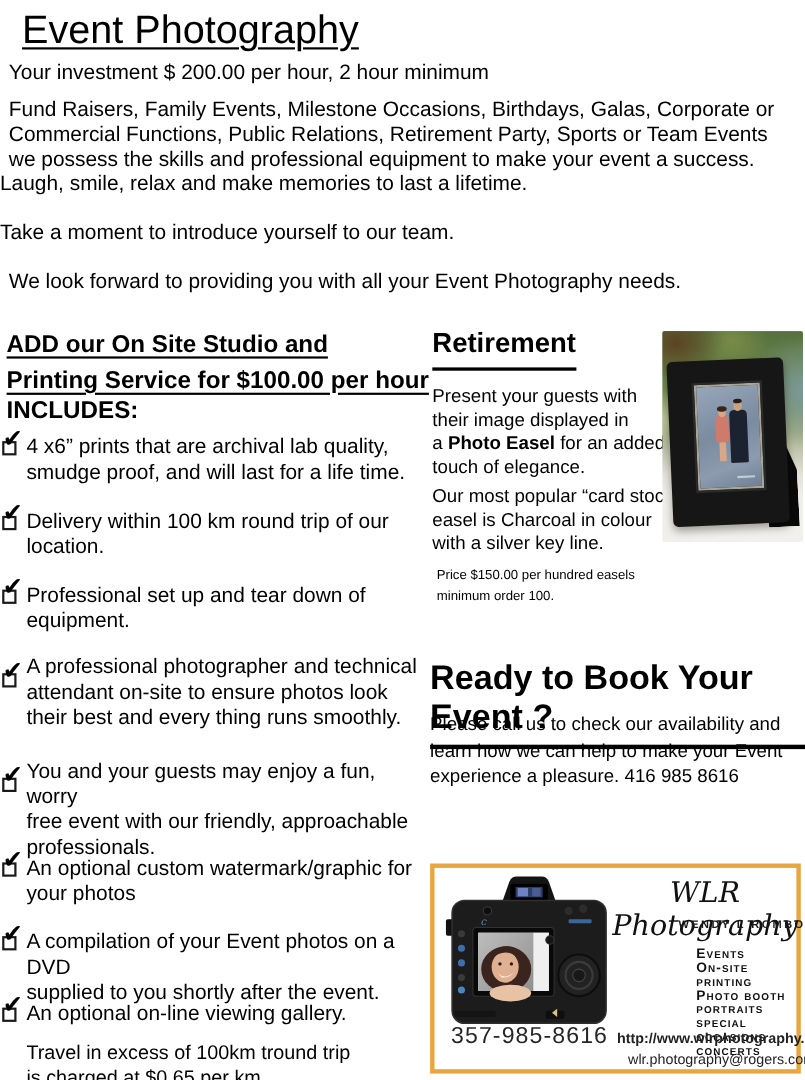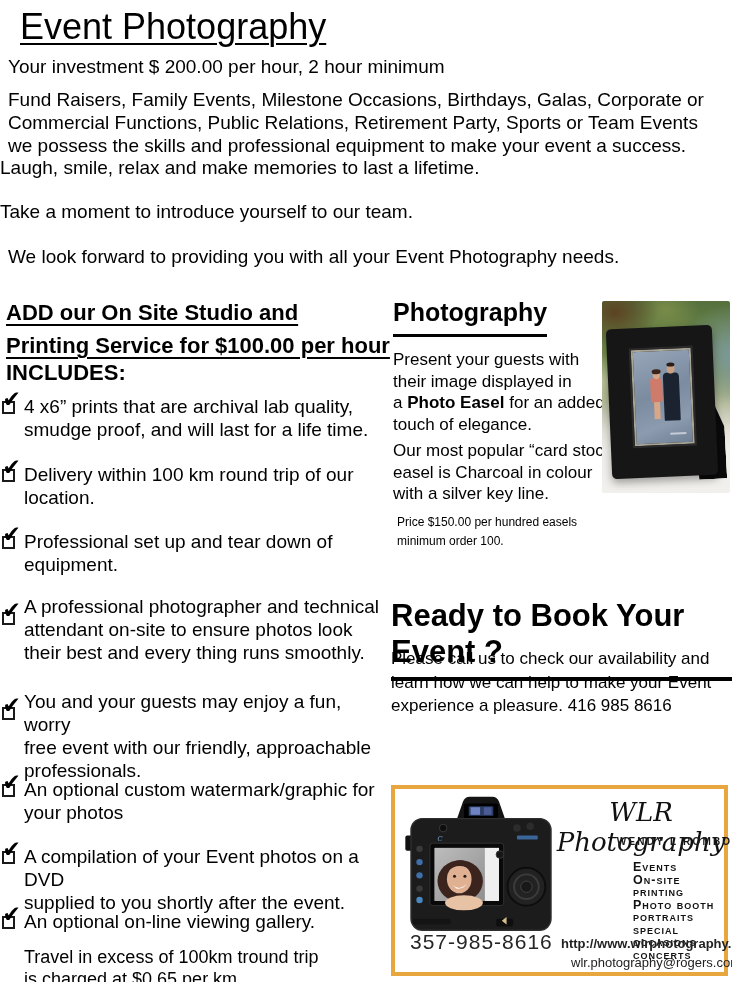--- a/index.html
+++ b/index.html
@@ -196,21 +196,21 @@
     <span class="cb">
         <span class="box"></span>
         <span class="mark">✔</span>
       </span>
     <span class="pre">An optional on-line viewing gallery.</span>
   </div>
 
   <p class="abs travel-note pre">Travel in excess of 100km tround trip
 is charged at $0.65 per km.</p>
 
-  <h2 class="abs pm-heading">Photography</h2>
+  <h2 class="abs pm-heading">Retirement</h2>
   <p class="abs pm-body pre"><span>Present your guests with
 their image displayed in
 a </span><b>Photo Easel</b><span> for an added
 touch of elegance.</span></p>
   <p class="abs pm-body2 pre">Our most popular “card stock”
 easel is Charcoal in colour
 with a silver key line.</p>
   <p class="abs pm-price pre">Price $150.00 per hundred easels
 minimum order 100.</p>
 

